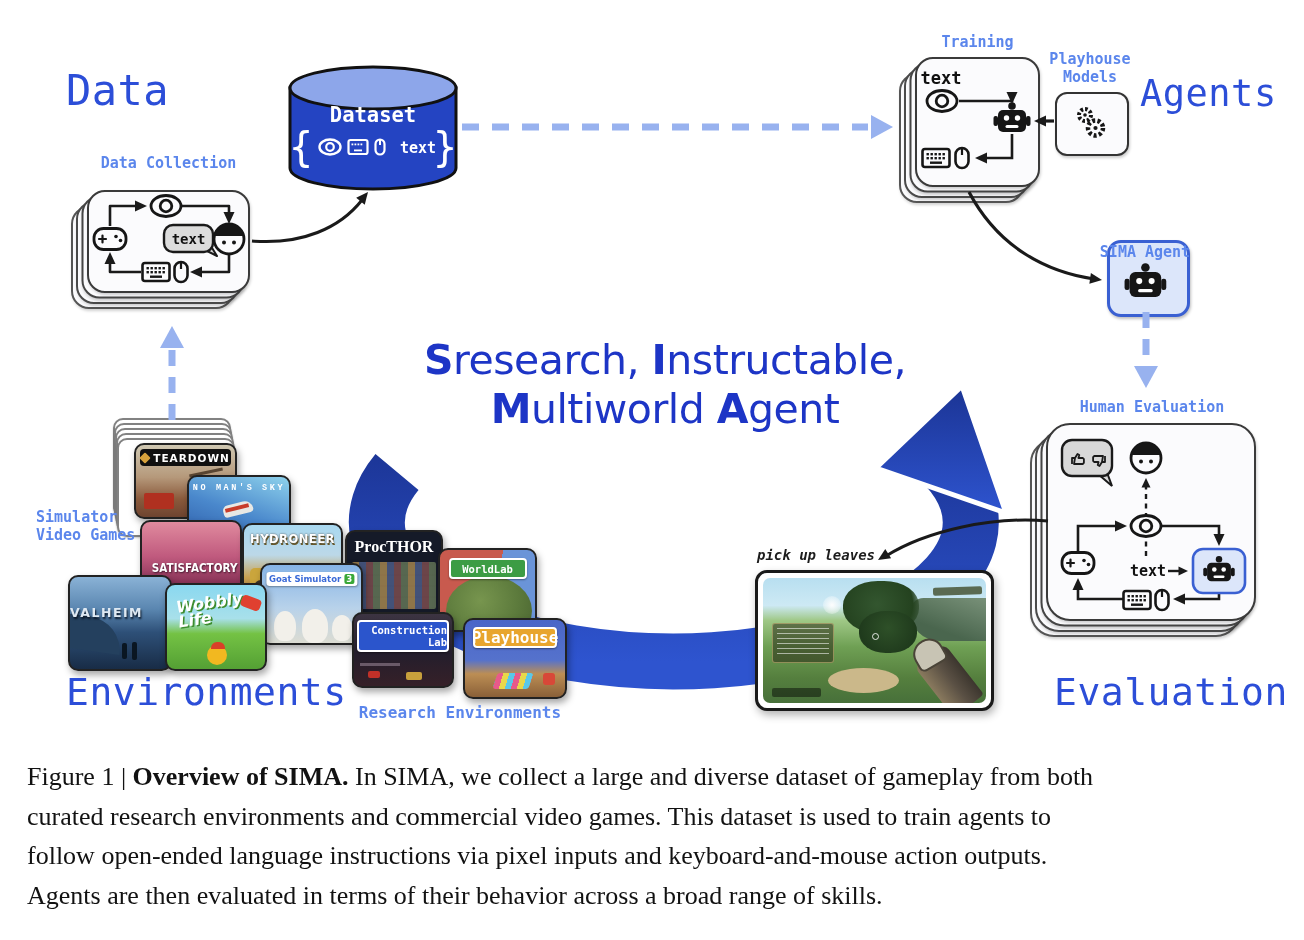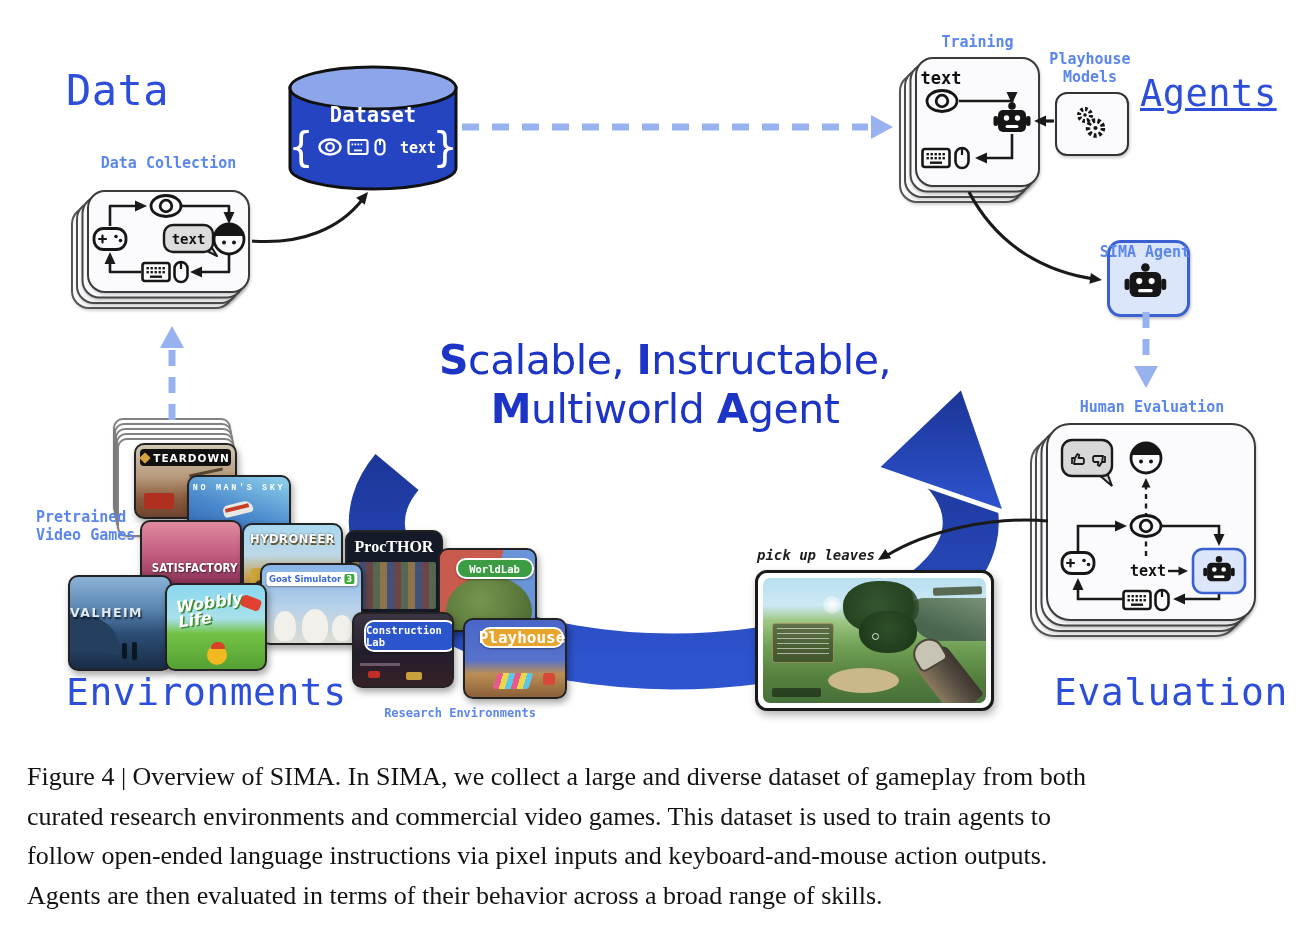--- a/index.html
+++ b/index.html
@@ -27,23 +27,23 @@
   
   .sima-text{position:absolute;left:365px;top:336px;width:600px;text-align:center;
         color:#1d35c6;font-size:41px;line-height:49px;font-weight:500;
         font-family:"DejaVu Sans",sans-serif;letter-spacing:-0.5px;}
   .sima-text b{font-weight:800;}
   
   .tile{position:absolute;border-radius:10px;border:2.5px solid #222;
         box-shadow:2px 4px 7px rgba(0,0,0,.35);overflow:hidden;}
   .gs-layer{position:absolute;width:114px;height:95px;background:#fff;border:2px solid #828282;
         border-radius:10px;box-shadow:0 1px 2px rgba(0,0,0,.2);}
-  .pill{position:absolute;left:50%;transform:translateX(-50%);border:2px solid #fff;border-radius:10px;
-        font-family:"DejaVu Sans Mono",monospace;font-weight:700;color:#fff;text-align:left;
-        display:flex;align-items:center;justify-content:center;box-shadow:0 1px 2px rgba(0,0,0,.4);margin-left:7px;}
+  .pill{position:absolute;left:50%;transform:translateX(-50%);border:2px solid #fff;border-radius:4px;
+        font-family:"DejaVu Sans Mono",monospace;font-weight:700;color:#fff;text-align:right;
+        display:flex;align-items:center;justify-content:center;box-shadow:0 1px 2px rgba(0,0,0,.4);}
   
   .t-teardown{left:134px;top:443px;width:99px;height:72px;
       background:linear-gradient(180deg,#cfc8b2 0%,#b5987a 45%,#8a5a3c 75%,#6e4430 100%);text-align:center;}
   .t-teardown .bar{position:absolute;left:4px;right:4px;top:4px;height:17px;background:#101010;
       border-radius:4px;display:flex;align-items:center;justify-content:center;gap:4px;
       color:#fff;font-size:10.5px;font-weight:700;letter-spacing:1px;}
   .t-teardown .hex{width:8px;height:8px;background:#d8a23c;transform:rotate(45deg);border-radius:1px;}
   .t-teardown .redhouse{position:absolute;left:8px;bottom:8px;width:30px;height:16px;background:#b03020;border-radius:2px;}
   .t-teardown .crane{position:absolute;right:12px;top:26px;width:34px;height:3px;background:#5a4632;transform:rotate(-12deg);}
   
@@ -145,21 +145,21 @@
   .hotbar{position:absolute;left:4%;bottom:5%;width:22%;height:7%;background:rgba(0,0,0,.45);border-radius:2px;}
   .tool{position:absolute;right:8%;bottom:-8%;width:17%;height:52%;transform:rotate(-38deg);
       background:linear-gradient(90deg,#8a7a5e 0%,#5a5044 55%,#3c362e 100%);border-radius:8px 8px 4px 4px;}
   .toolhead{position:absolute;right:19%;bottom:28%;width:12%;height:20%;transform:rotate(-30deg);
       background:#c8c4b4;border-radius:50% 50% 20% 20%;border:2px solid #4a4438;}
   .cross{position:absolute;left:49%;top:44%;width:5px;height:5px;border:1px solid rgba(255,255,255,.85);border-radius:50%;}
   
   .caption{position:absolute;left:27px;top:757px;width:1262px;color:#121212;
       font-family:"Liberation Serif",serif;font-size:26px;line-height:39.5px;}
   .caption .ln{white-space:nowrap;}
-  .caption b{font-weight:400;}
+  .caption b{font-weight:700;}
   svg{position:absolute;left:0;top:0;}
   .z1{z-index:1}.z2{z-index:2}.z3{z-index:3}.z4{z-index:4}
 </style>
 </head>
 <body>
 
 <div id="stage">
 
   <svg class="z1" width="1304" height="940" viewBox="0 0 1304 940">
     <defs>
@@ -167,35 +167,35 @@
         <stop offset="0" stop-color="#1b3494"></stop>
           <stop offset="1" stop-color="#2e54cf"></stop>
       </linearGradient>
     </defs>
     <path d="M397,472 A297,139 0 1 0 913,440" fill="none" stroke="#ffffff" stroke-width="68"></path>
     <path d="M397,472 A297,139 0 1 0 913,440" fill="none" stroke="url(#swG)" stroke-width="56"></path>
     <polygon points="876,468 962,386 1006,513" fill="url(#swG)" stroke="#ffffff" stroke-width="5"></polygon>
   </svg>
 
   <div class="bighead z4" style="left:66px;top:66px;font-size:42px;">Data</div>
-  <div class="bighead z4" style="left:1140px;top:72px;font-size:37px;text-decoration:underline;">Agents</div>
+  <div class="bighead z4" style="left:1140px;top:72px;font-size:37px;">Agents</div>
   <div class="bighead z4" style="left:66px;top:670px;">Environments</div>
   <div class="bighead z4" style="left:1054px;top:670px;">Evaluation</div>
 
   <div class="small-label z4" style="left:87px;top:154px;width:163px;">Data Collection</div>
   <div class="small-label z4" style="left:915px;top:33px;width:125px;">Training</div>
   <div class="small-label z4" style="left:1040px;top:50px;width:100px;"><span>Playhouse</span><br><span>Models</span></div>
   <div class="small-label z4" style="left:1095px;top:211px;width:100px;margin-top:32px;">SIMA Agent</div>
   <div class="small-label z4" style="left:1046px;top:398px;width:212px;">Human Evaluation</div>
-  <div class="small-label left-label z4" style="left:36px;top:508px;"><span>Pretrained</span><br><span>Video Games</span></div>
-  <div class="small-label z4" style="left:345px;top:704px;width:230px;font-size:12px;">Research Environments</div>
+  <div class="small-label left-label z4" style="left:36px;top:508px;"><span>Simulator</span><br><span>Video Games</span></div>
+  <div class="small-label z4" style="left:345px;top:704px;width:230px;font-size:16px;">Research Environments</div>
   <div class="z4" style="position:absolute;left:757px;top:547px;font-family:'DejaVu Sans Mono',monospace;font-style:italic;font-weight:700;font-size:14px;color:#1d1d1d;">pick up leaves</div>
 
   <div class="sima-text z4">
-    <div><b>S</b><span>calable, </span><b>I</b><span>nstructable,</span></div>
+    <div><b>S</b><span>research, </span><b>I</b><span>nstructable,</span></div>
     <div><b>M</b><span>ultiworld </span><b>A</b><span>gent</span></div>
   </div>
 
   <div class="cardstack z2" style="left:87px;top:190px;width:163px;height:103px;">
     <div class="layer"></div>
       <div class="layer"></div>
       <div class="layer"></div>
       <div class="layer"></div>
   </div>
   <div class="cardstack z2" style="left:915px;top:57px;width:125px;height:130px;">
@@ -493,19 +493,19 @@
       <use href="#d-mouse" x="1162" y="600"></use>
     </g>
 
     <g>
       <path d="M1048,521 C992,516 926,531 886,556" fill="none" stroke="#1a1a1a" stroke-width="3"></path>
       <use href="#ah" transform="translate(878,560) rotate(148)"></use>
     </g>
   </svg>
 
   <div class="caption z4">
-    <div class="ln"><span>Figure 4 | </span><b>Overview of SIMA.</b><span> In SIMA, we collect a large and diverse dataset of gameplay from both</span></div>
+    <div class="ln"><span>Figure 1 | </span><b>Overview of SIMA.</b><span> In SIMA, we collect a large and diverse dataset of gameplay from both</span></div>
     <div class="ln">curated research environments and commercial video games. This dataset is used to train agents to</div>
     <div class="ln">follow open-ended language instructions via pixel inputs and keyboard-and-mouse action outputs.</div>
     <div class="ln">Agents are then evaluated in terms of their behavior across a broad range of skills.</div>
   </div>
 
 </div>
 
 </body></html>

